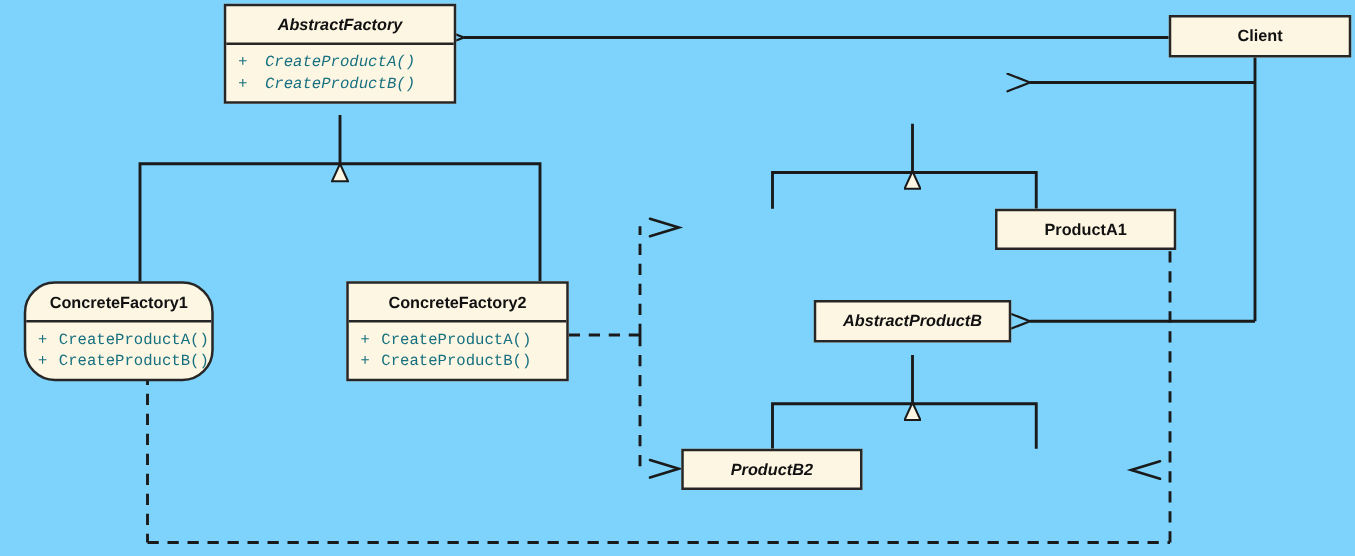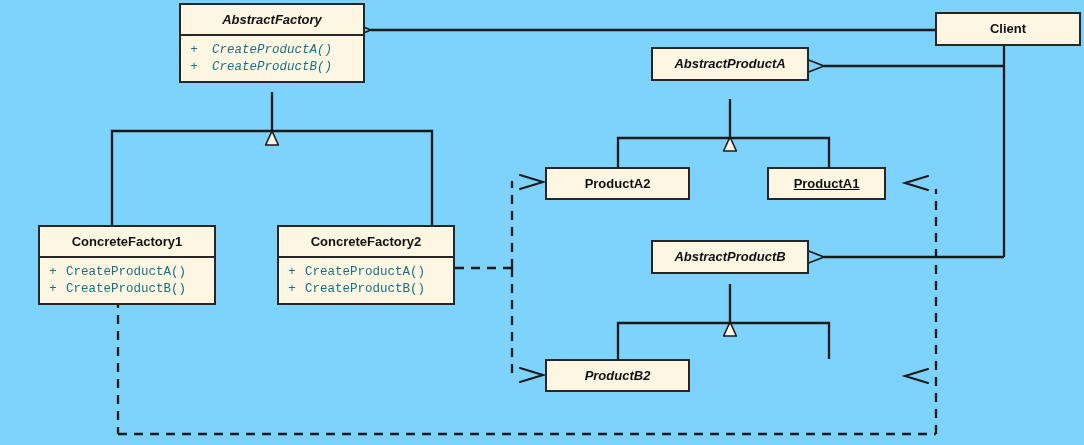--- a/index.html
+++ b/index.html
@@ -162,21 +162,21 @@
         <span class="op-vis">+</span>
         <span class="op-name">CreateProductA()</span>
       </div>
       <div class="op-row">
         <span class="op-vis">+</span>
         <span class="op-name">CreateProductB()</span>
       </div>
     </div>
   </div>
 
-  <div class="node concrete two-part" style="left:38px; top:225px; width:178px;">
+  <div class="node concrete two-part" style="left:19px; top:225px; width:152px;border-radius:25px;">
     <div class="node-title">ConcreteFactory1</div>
     <div class="node-ops">
       <div class="op-row">
         <span class="op-vis">+</span>
         <span class="op-name">CreateProductA()</span>
       </div>
       <div class="op-row">
         <span class="op-vis">+</span>
         <span class="op-name">CreateProductB()</span>
       </div>
@@ -190,33 +190,27 @@
         <span class="op-vis">+</span>
         <span class="op-name">CreateProductA()</span>
       </div>
       <div class="op-row">
         <span class="op-vis">+</span>
         <span class="op-name">CreateProductB()</span>
       </div>
     </div>
   </div>
 
-  <div class="node abstract" style="left:651px; top:47px; width:158px; height:34px;">
-    <div class="node-title">AbstractProductA</div>
-  </div>
 
   <div class="node abstract" style="left:651px; top:240px; width:158px; height:34px;">
     <div class="node-title">AbstractProductB</div>
   </div>
 
-  <div class="node concrete" style="left:545px; top:167px; width:145px; height:33px;">
-    <div class="node-title">ProductA2</div>
-  </div>
-
-  <div class="node concrete" style="left:767px; top:167px; width:119px; height:33px;text-decoration:underline;">
+
+  <div class="node concrete" style="left:796px; top:167px; width:145px; height:33px;">
     <div class="node-title">ProductA1</div>
   </div>
 
   <div class="node concrete" style="left:545px; top:359px; width:145px; height:33px;font-style:italic;">
     <div class="node-title">ProductB2</div>
   </div>
 
 
   <div class="node concrete" style="left:935px; top:12px; width:146px; height:34px;">
     <div class="node-title">Client</div>

